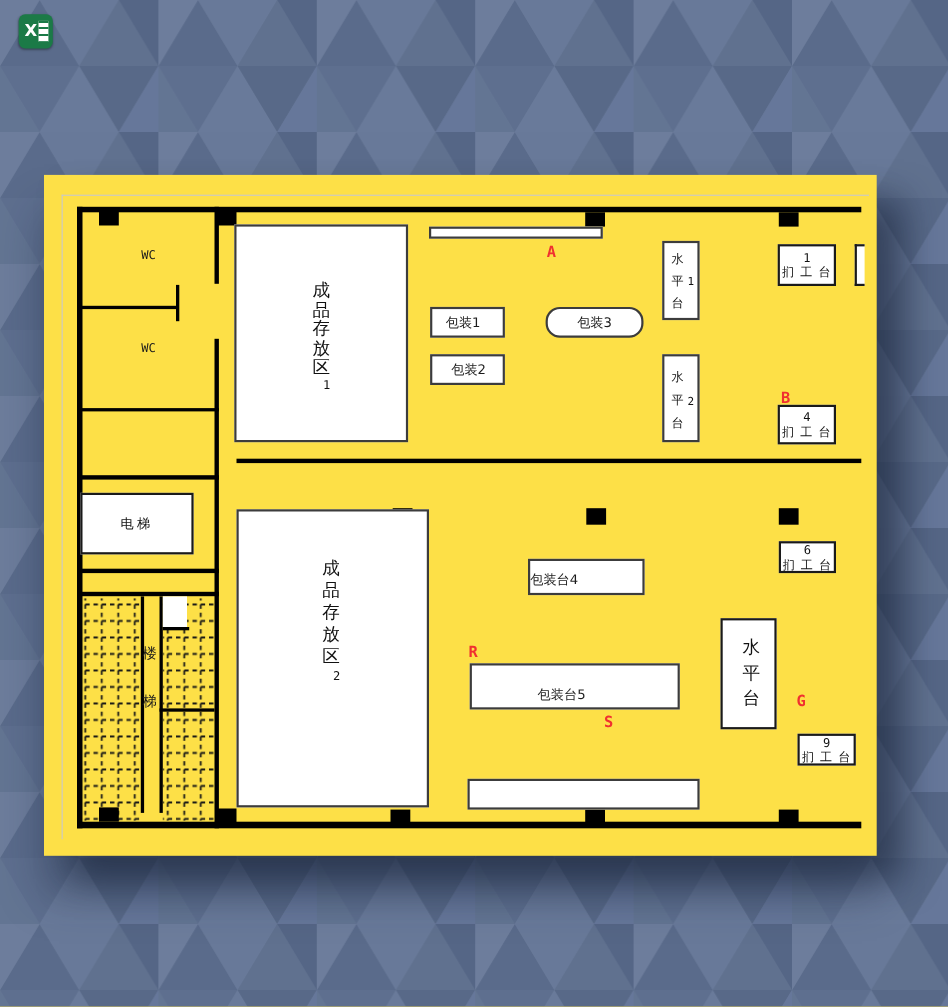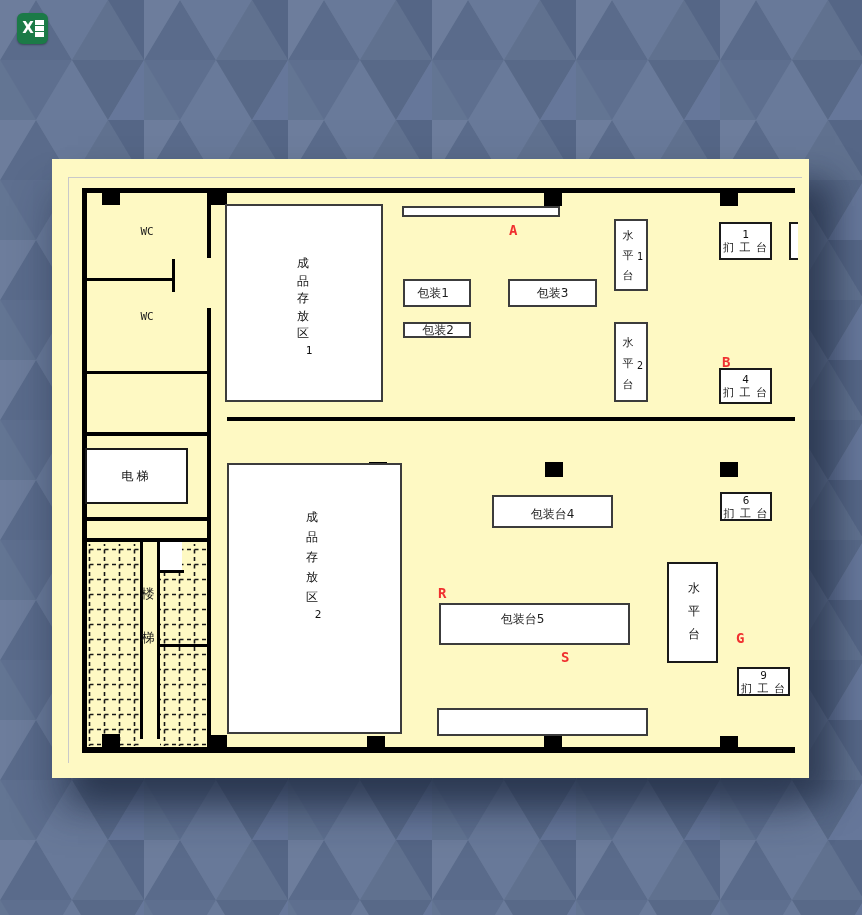--- a/index.html
+++ b/index.html
@@ -15,33 +15,33 @@
   #header{position:absolute;left:0;top:0;width:862px;height:57px;z-index:3;}
   #xl-icon{position:absolute;left:17px;top:13px;width:31px;height:31px;border-radius:6px;
     background:#1b7a47;box-shadow:0 1px 2px rgba(0,0,0,.35);}
   #xl-icon .x{position:absolute;left:4px;top:6px;width:14px;height:19px;color:#fff;
     font:bold 15px/19px "DejaVu Sans",sans-serif;text-align:center;}
   #xl-icon .sheet{position:absolute;right:4px;top:6px;width:9px;height:19px;background:#fff;
     background-image:repeating-linear-gradient(to bottom,#1b7a47 0 1.5px,rgba(0,0,0,0) 1.5px 6px);}
   #title{position:absolute;left:68px;top:18px;color:#ffffff;font-size:17px;font-weight:bold;
     letter-spacing:1px;white-space:nowrap;}
   
-  #canvas{position:absolute;left:40px;top:159px;width:757px;height:619px;background:#fef9c3;
+  #canvas{position:absolute;left:40px;top:159px;width:757px;height:619px;background:#fde047;
     z-index:2;overflow:hidden;
-    box-shadow:26px 22px 30px rgba(24,34,56,.55), 0 34px 38px rgba(24,34,56,.35);margin-left:12px;}
+    box-shadow:26px 22px 30px rgba(24,34,56,.55), 0 34px 38px rgba(24,34,56,.35);}
   .frameline{background:#c9c9c9;}
   .wall{background:#000;}
   .col{background:#000;width:18px;height:13px;}
   .box{border:2px solid #3c3c3c;background:#fff;box-sizing:border-box;}
   .boxdark{border:2px solid #1a1a1a;background:#fff;box-sizing:border-box;}
   .lbl{font-size:12px;color:#1c1c1c;}
   .mono{font-family:"DejaVu Sans Mono",monospace;}
   .marker{position:absolute;color:#f03030;font:bold 14px/14px "DejaVu Sans Mono",monospace;}
   .vtext{position:absolute;width:14px;word-break:break-all;text-align:center;
-    font-size:12px;color:#111;}
+    font-size:16px;color:#111;}
   .wt{display:flex;flex-direction:column;justify-content:center;align-items:center;
     font-size:11px;color:#111;line-height:13px;}
   .wt .num{font-family:"DejaVu Sans Mono",monospace;}
   .wt .cjk{letter-spacing:1px;white-space:pre;}
   .center{display:flex;align-items:center;justify-content:center;}
 </style>
 </head>
 <body>
 
 <svg id="bg" xmlns="http://www.w3.org/2000/svg">
@@ -131,24 +131,24 @@
 
   <div class="abs box" style="left:175px;top:304px;width:175px;height:271px;"></div>
   <div class="vtext" style="left:253px;top:348px;line-height:20px;">成品存放区</div>
   <div class="vtext mono" style="left:259px;top:449px;font-size:11px;">2</div>
 
   <div class="abs box" style="left:350px;top:47px;width:158px;height:11px;"></div>
 
   <div class="abs box center lbl" style="left:351px;top:120px;width:68px;height:28px;">
     <span style="padding-right:8px;">包装1</span>
   </div>
-  <div class="abs box center lbl" style="left:456px;top:120px;width:89px;height:28px;">
+  <div class="abs box center lbl" style="left:456px;top:120px;width:89px;height:28px;border-radius:13px;">
     <span>包装3</span>
   </div>
-  <div class="abs box center lbl" style="left:351px;top:163px;width:68px;height:16px;padding-left:10px;">
+  <div class="abs box center lbl" style="left:351px;top:163px;width:68px;height:28px;padding-left:10px;">
     <span style="padding-right:8px;">包装2</span>
   </div>
 
   <div class="abs box" style="left:562px;top:60px;width:34px;height:72px;">
     <div class="vtext" style="left:5px;top:5px;line-height:20px;font-size:11px;">水平台</div>
     <div class="abs mono" style="right:3px;top:30px;font-size:10px;color:#111;">1</div>
   </div>
   <div class="abs box" style="left:562px;top:163px;width:34px;height:80px;">
     <div class="vtext" style="left:5px;top:8px;line-height:21px;font-size:11px;">水平台</div>
     <div class="abs mono" style="right:3px;top:36px;font-size:10px;color:#111;">2</div>
@@ -163,25 +163,25 @@
     <span class="num">4</span>
     <span class="cjk">扪 工 台</span>
   </div>
 
   <div class="marker" style="left:457px;top:64px;">A</div>
   <div class="marker" style="left:670px;top:196px;">B</div>
   <div class="marker" style="left:386px;top:427px;">R</div>
   <div class="marker" style="left:509px;top:491px;">S</div>
   <div class="marker" style="left:684px;top:472px;">G</div>
 
-  <div class="abs box lbl" style="left:440px;top:336px;width:121px;height:33px;display:flex;align-items:flex-end;justify-content:center;">
+  <div class="abs box lbl" style="left:440px;top:349px;width:106px;height:33px;display:flex;align-items:flex-end;">
     <span style="padding-bottom:3px;">包装台4</span>
   </div>
   <div class="abs box lbl" style="left:387px;top:444px;width:191px;height:42px;display:flex;align-items:flex-start;justify-content:center;">
-    <span style="padding-top:6px;padding-right:24px;">包装台5</span>
+    <span style="padding-top:18px;padding-right:24px;">包装台5</span>
   </div>
 
   <div class="abs boxdark wt" style="left:668px;top:333px;width:52px;height:29px;">
     <span class="num">6</span>
     <span class="cjk">扪 工 台</span>
   </div>
   <div class="abs boxdark" style="left:615px;top:403px;width:51px;height:101px;">
     <div class="vtext" style="left:18px;top:13px;line-height:23px;">水平台</div>
   </div>
   <div class="abs boxdark wt" style="left:685px;top:508px;width:53px;height:29px;">

